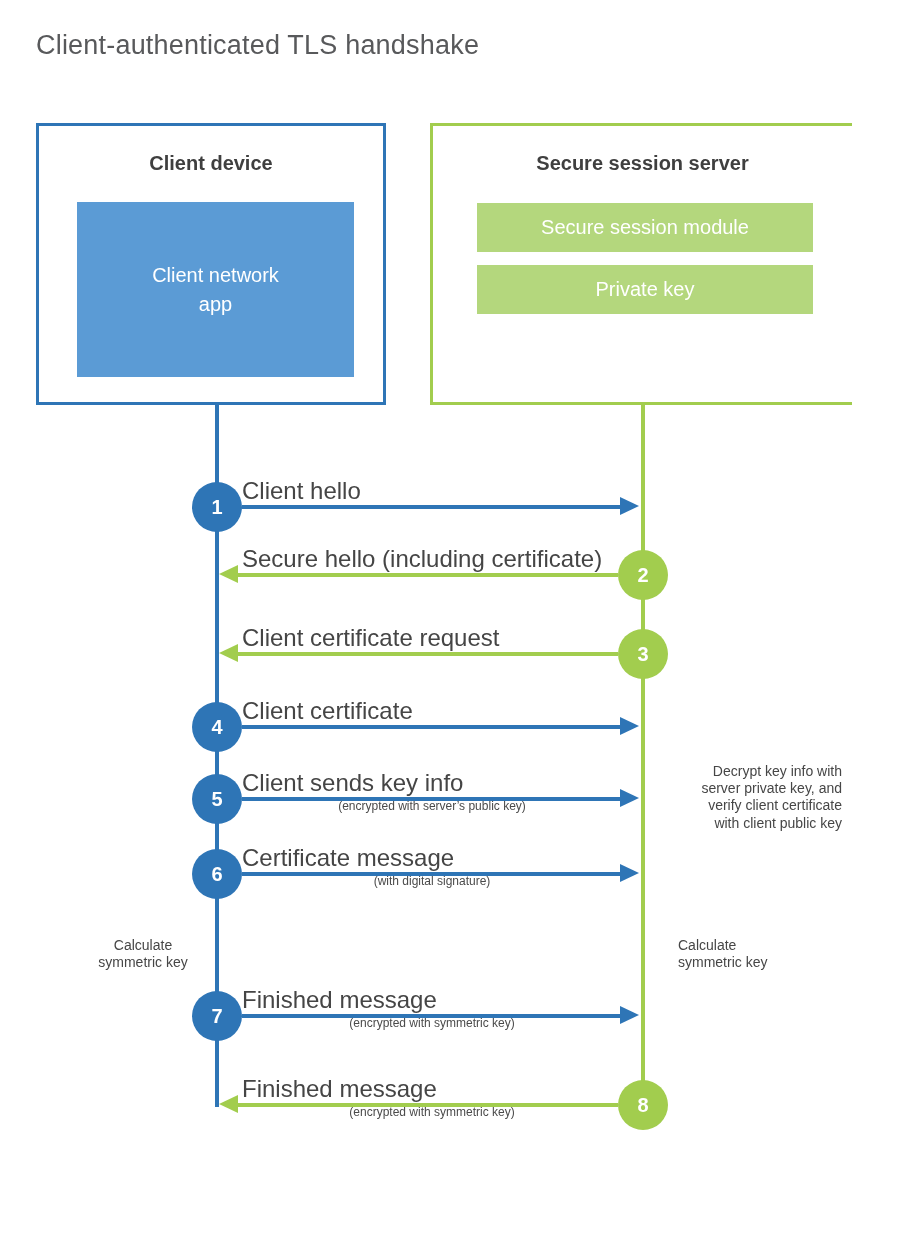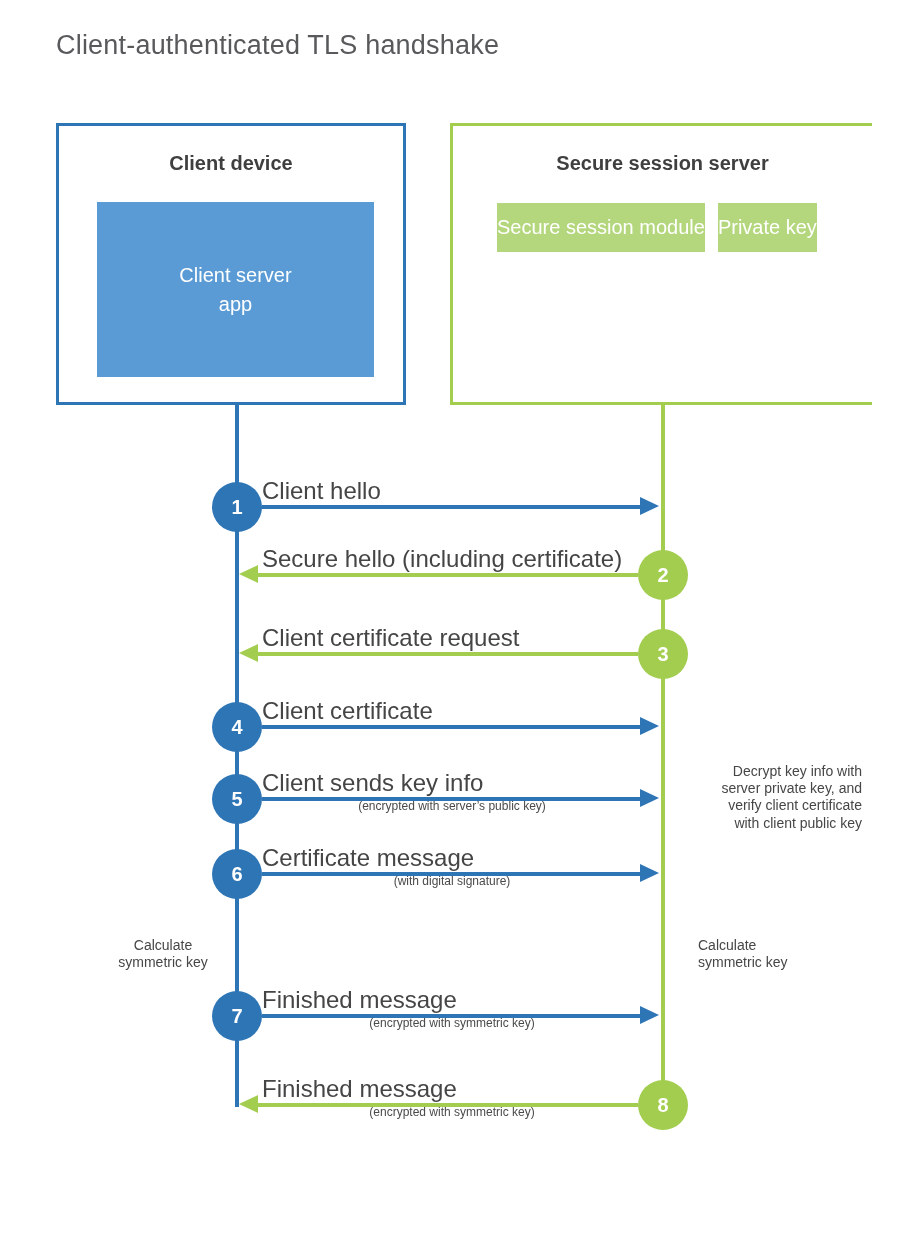--- a/index.html
+++ b/index.html
@@ -1,33 +1,33 @@
 <!DOCTYPE html>
 <html><head>
 <meta charset="utf-8">
 <style>
   * { margin:0; padding:0; box-sizing:border-box; }
   html,body { background:#ffffff; }
   body { font-family:"Liberation Sans", sans-serif; }
-  .page { position:relative; width:852px; height:1256px; background:#ffffff; overflow:hidden;margin-left:20px; }
+  .page { position:relative; width:852px; height:1256px; background:#ffffff; overflow:hidden; }
 
   .title { position:absolute; left:36px; top:30px; font-size:27px; font-weight:300;
            color:#58595b; letter-spacing:0.2px; }
 
   
   .actor-box { position:absolute; top:123px; height:282px; border-style:solid; border-width:3px; background:#fff; }
   .client-box { left:36px; width:350px; border-color:#2e75b6; }
   .server-box { left:430px; width:425px; border-color:#a2cd4e; }
   .actor-title { padding-top:26px; text-align:center; font-size:20px; font-weight:bold; color:#3f3f3f; }
 
   .app-box { position:absolute; left:38px; top:76px; width:277px; height:175px; background:#5b9bd5;
              color:#ffffff; font-size:20px; display:flex; align-items:center; justify-content:center;
              text-align:center; white-space:pre-line; line-height:1.45; }
 
-  .server-bars { position:absolute; left:44px; top:77px; width:336px; display:flex; gap:13px; }
+  .server-bars { position:absolute; left:44px; top:77px; width:336px; display:flex; flex-direction:column; gap:13px; }
   .server-bar { height:49px; background:#b4d77d; color:#ffffff; font-size:20px;
                 display:flex; align-items:center; justify-content:center; }
 
   
   .lifeline { position:absolute; top:405px; width:4px; }
   .lifeline.blue  { left:215px; height:702px; background:#2e75b6; }
   .lifeline.green { left:641px; height:700px; background:#a2cd4e; }
 
   
   .msg { position:absolute; left:0; width:900px; height:0; }
@@ -57,21 +57,21 @@
 </style>
 </head>
 <body>
 
 <div class="page">
 
   <div class="title">Client-authenticated TLS handshake</div>
 
   <div class="actor-box client-box">
     <div class="actor-title">Client device</div>
-    <div class="app-box">Client server
+    <div class="app-box">Client network
 app</div>
   </div>
 
   <div class="actor-box server-box">
     <div class="actor-title">Secure session server</div>
     <div class="server-bars">
       <div class="server-bar">Secure session module</div>
       <div class="server-bar">Private key</div>
     </div>
   </div>

